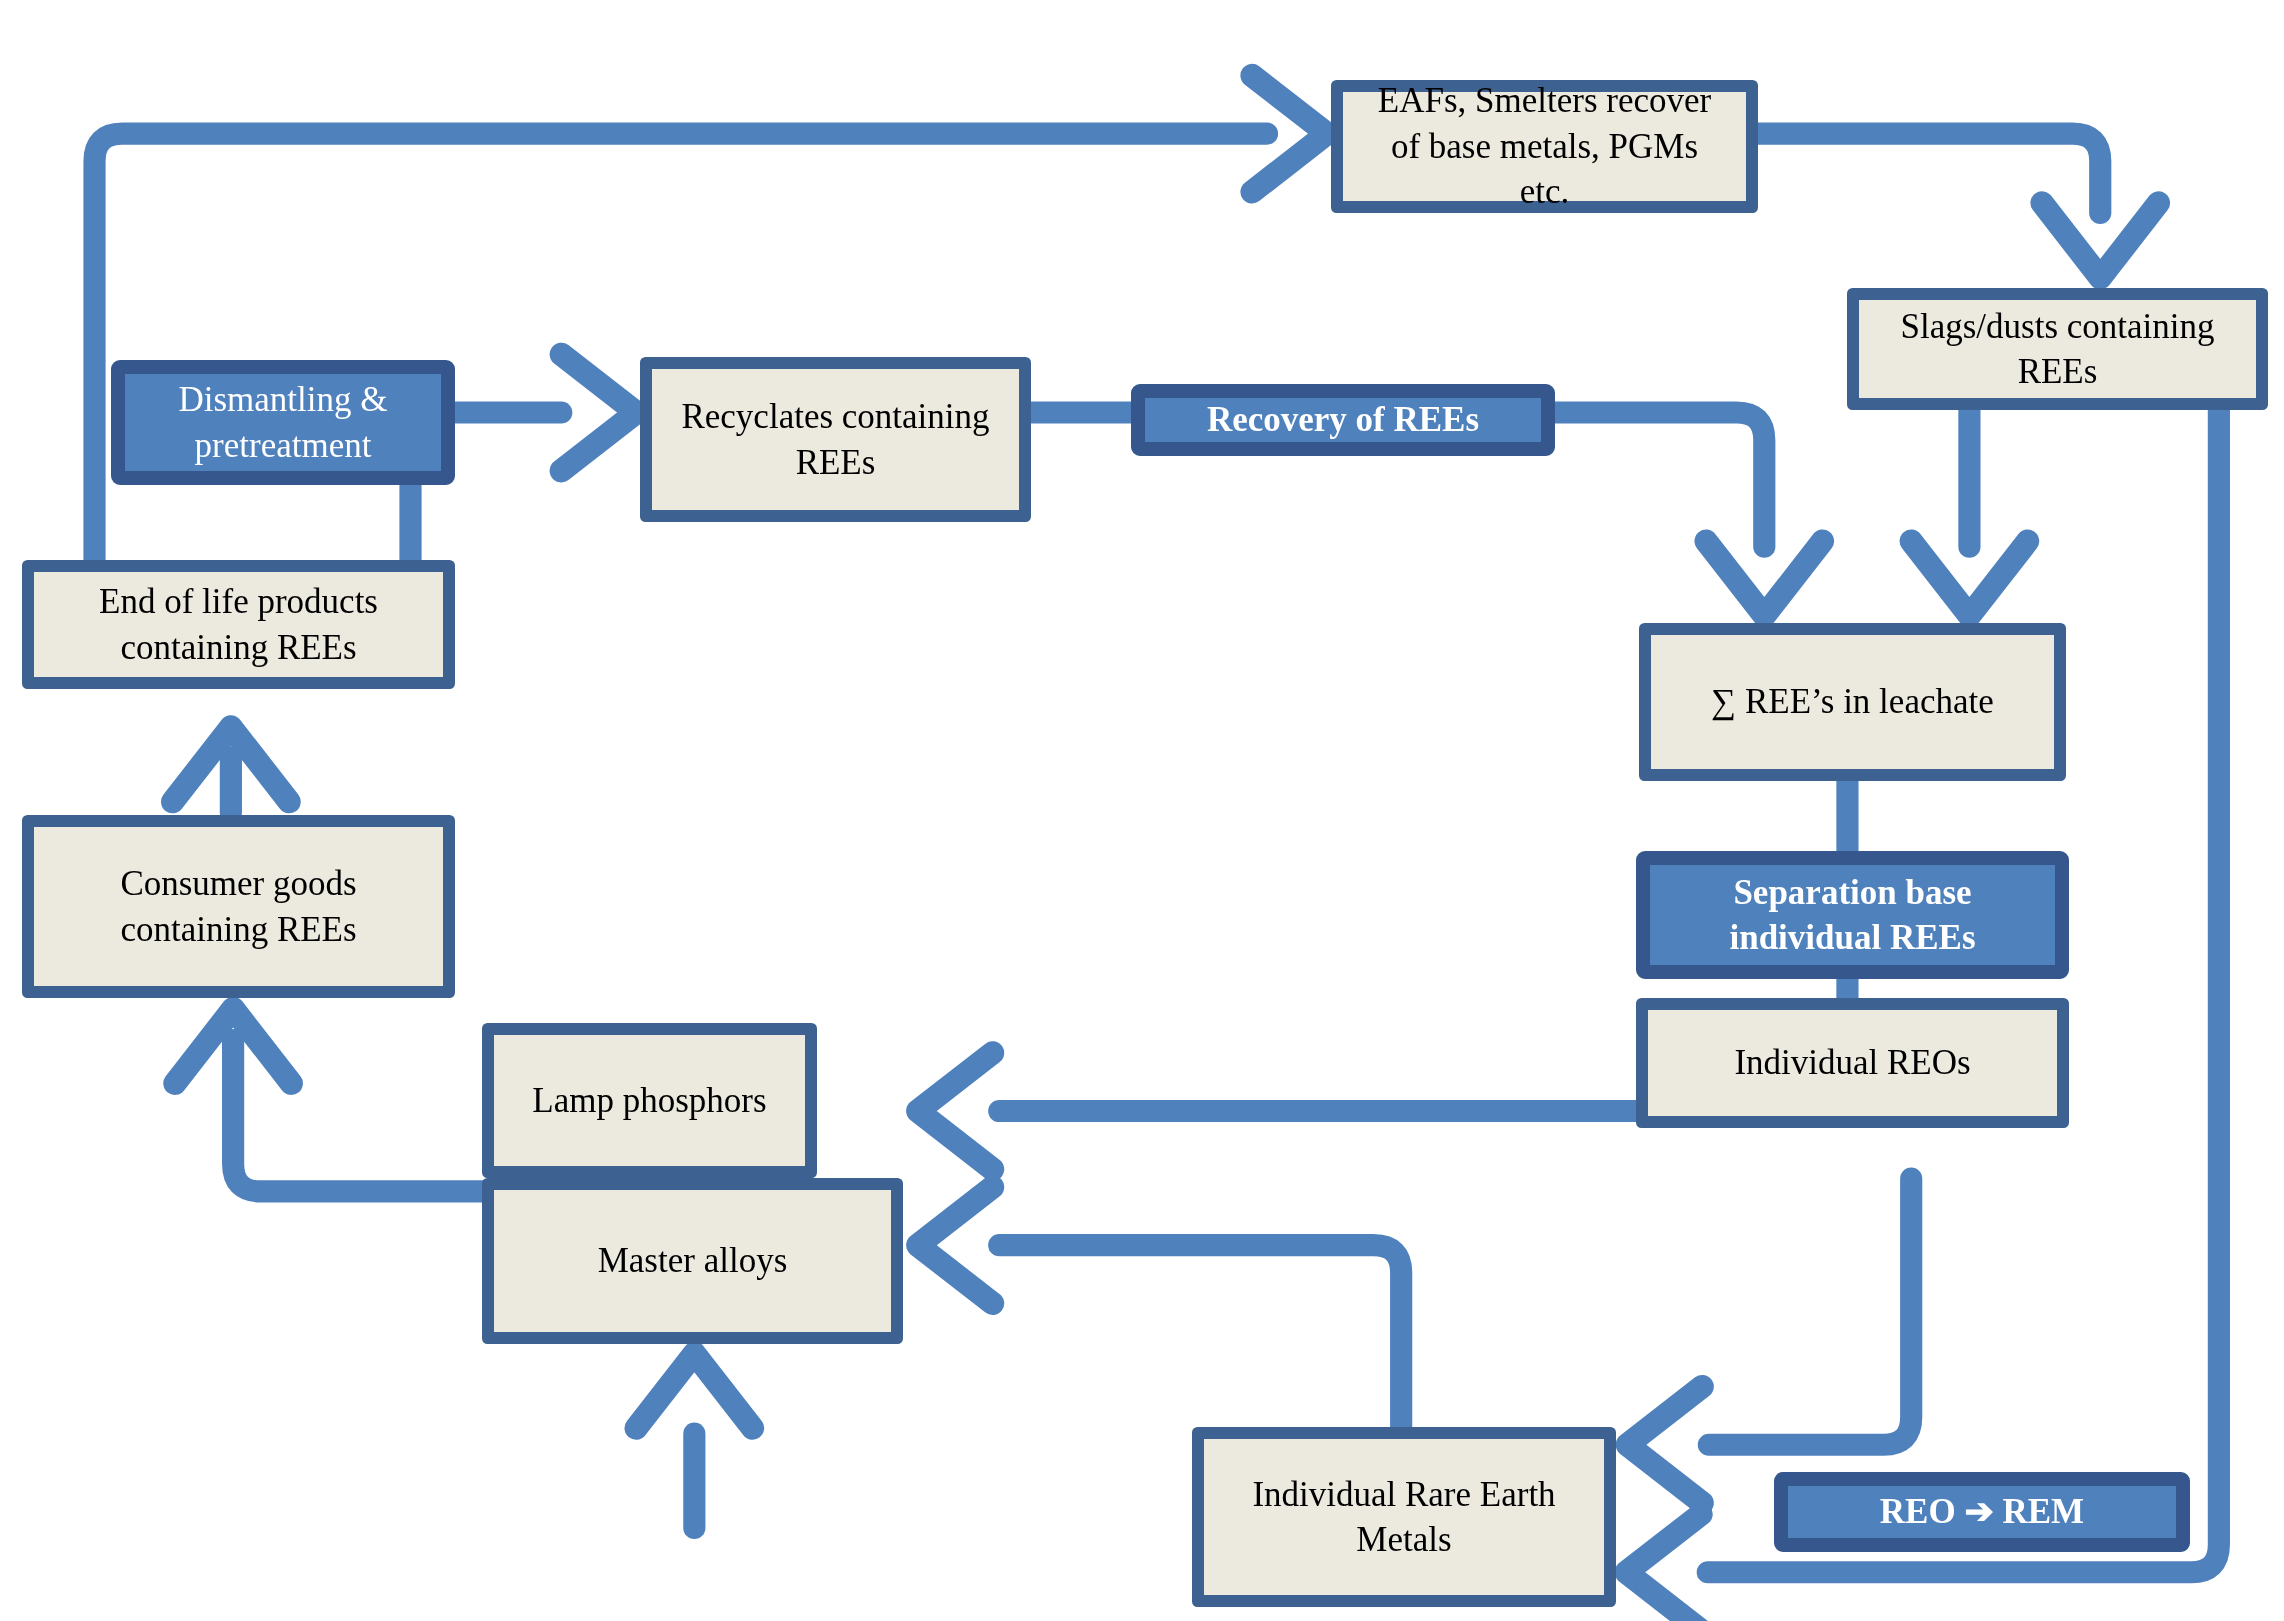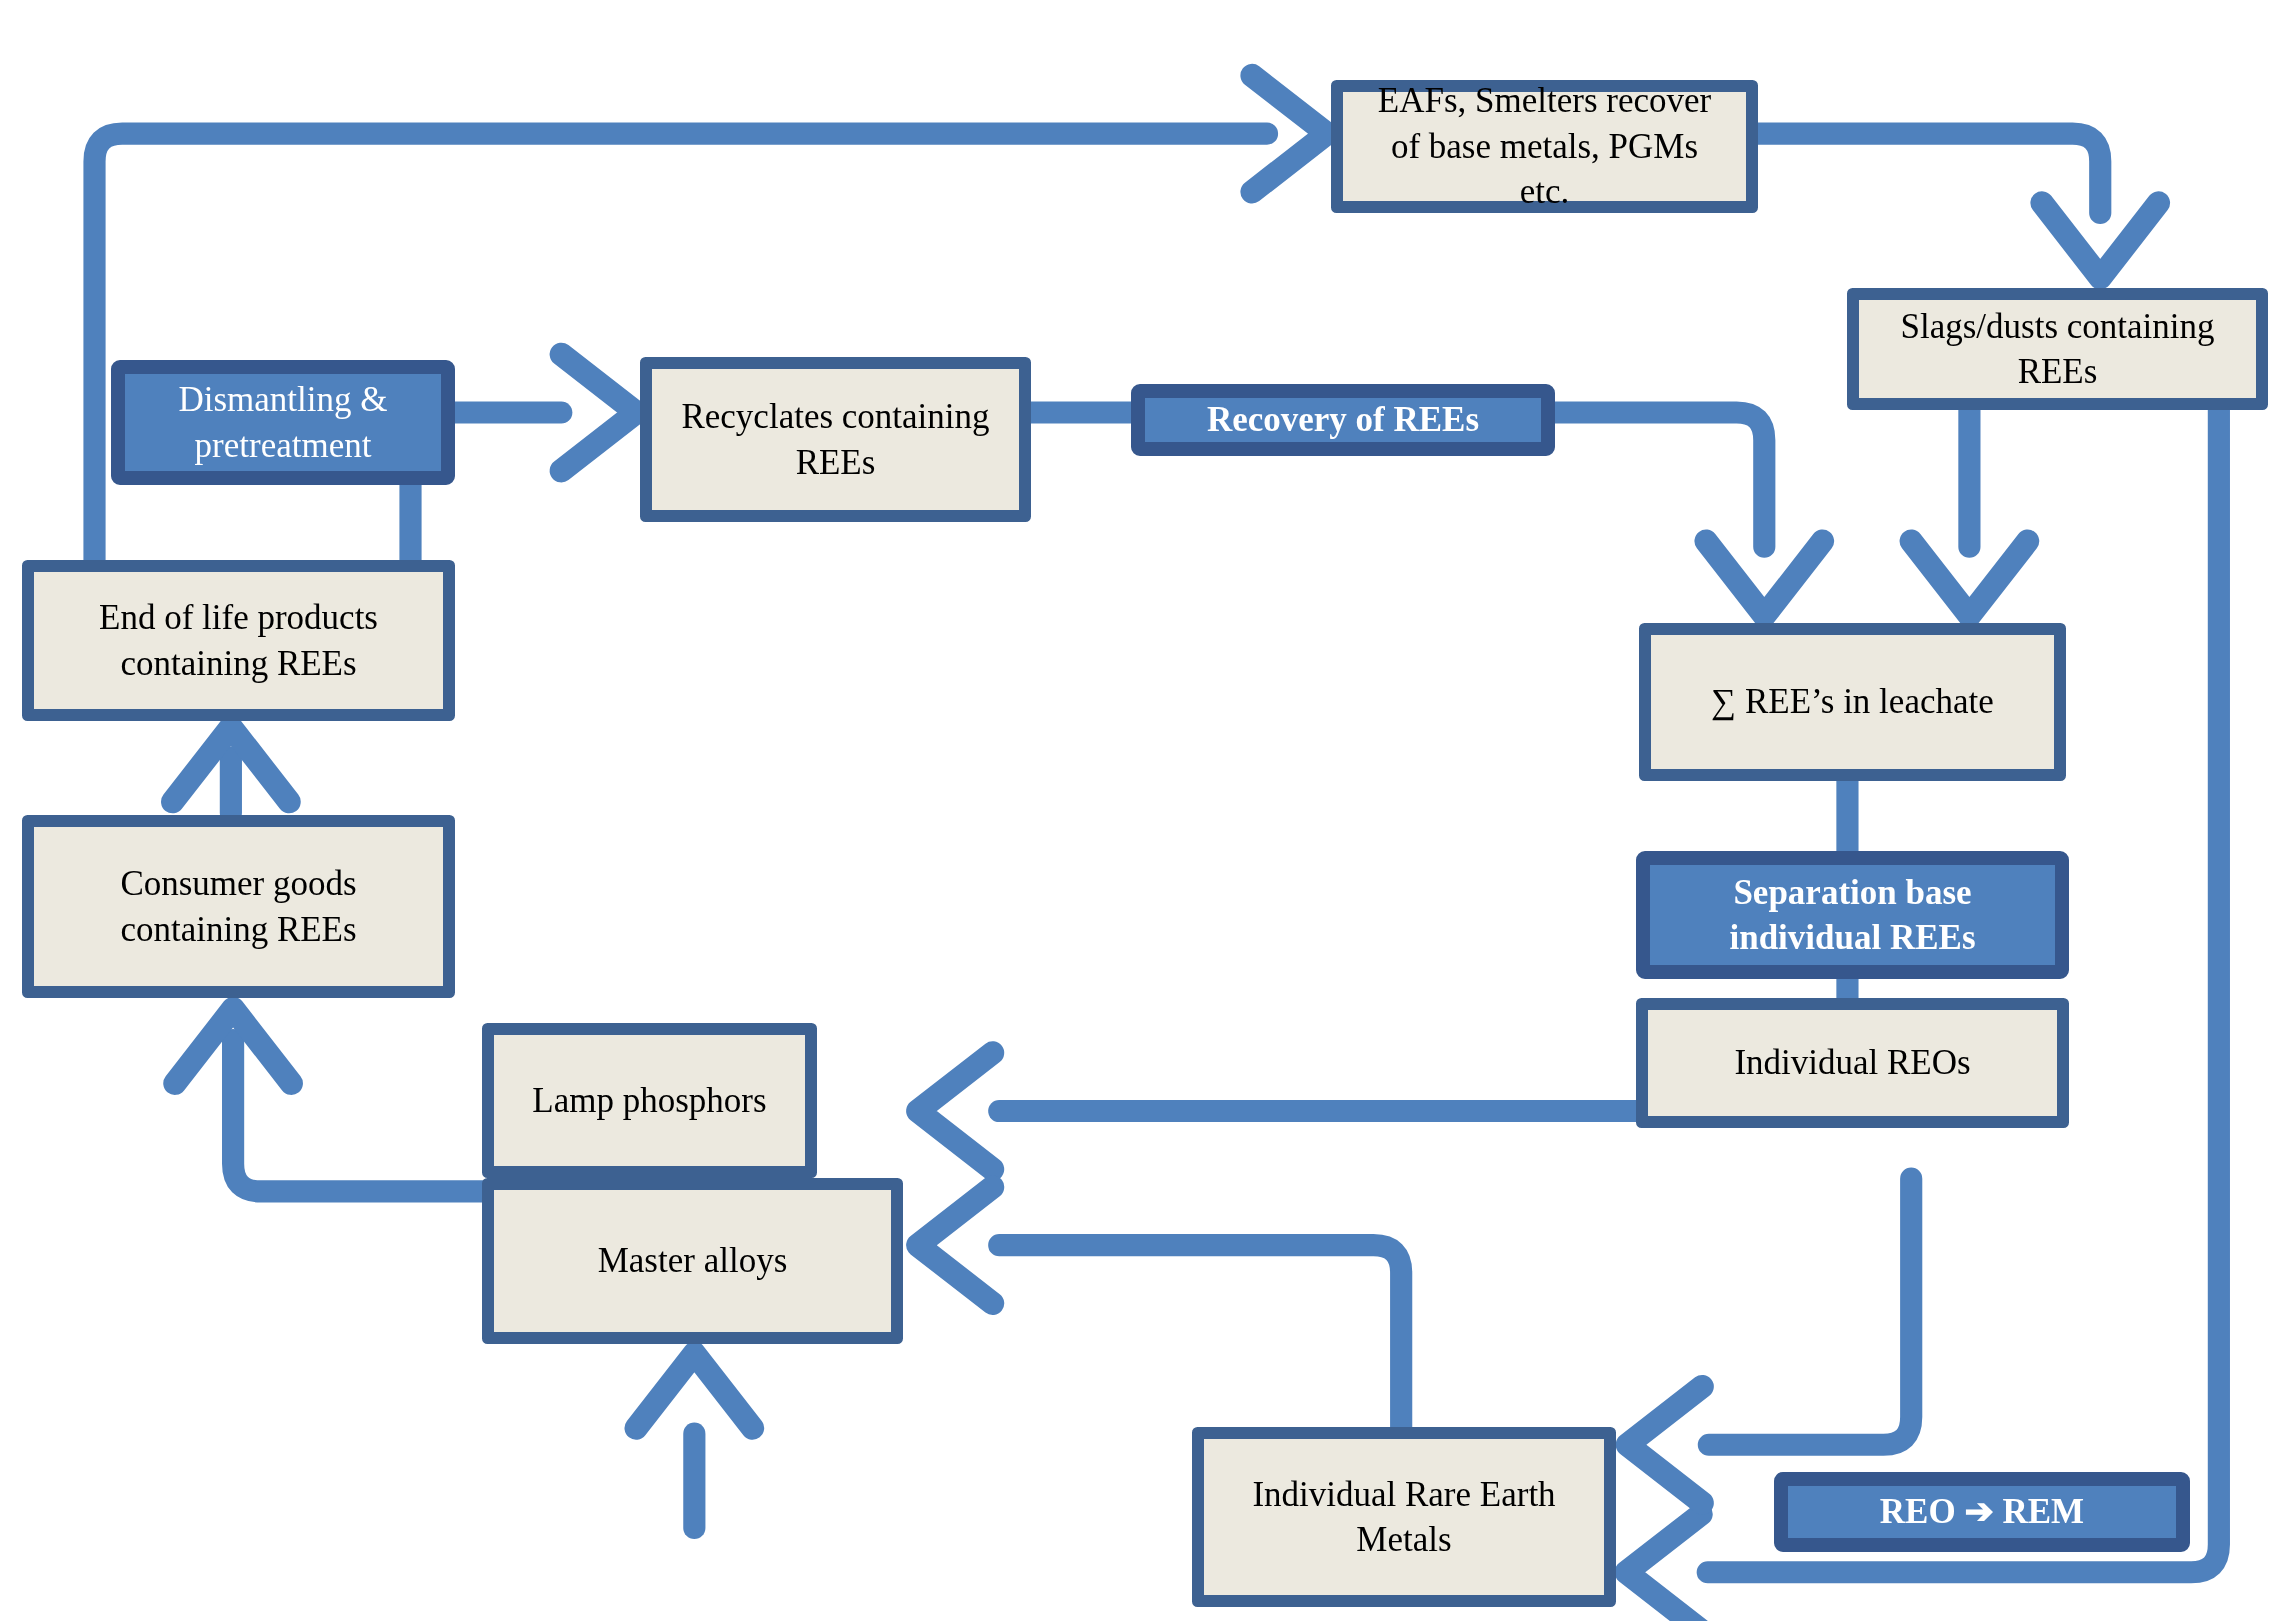--- a/index.html
+++ b/index.html
@@ -122,21 +122,21 @@
   </div>
 
   <div class="node item" style="left:640px;top:327px;width:391px;height:165px">
     <span class="lbl">Recyclates containing REEs</span>
   </div>
 
   <div class="node process" style="left:1131px;top:354px;width:424px;height:72px">
     <span class="lbl">Recovery of REEs</span>
   </div>
 
-  <div class="node item" style="left:22px;top:530px;width:433px;height:161px">
+  <div class="node item" style="left:22px;top:530px;width:433px;height:129px">
     <span class="lbl">End of life products containing REEs</span>
   </div>
 
   <div class="node item" style="left:22px;top:785px;width:433px;height:183px">
     <span class="lbl">Consumer goods containing REEs</span>
   </div>
 
   <div class="node item" style="left:1639px;top:593px;width:427px;height:158px">
     <span class="lbl">∑ REE’s in leachate</span>
   </div>

